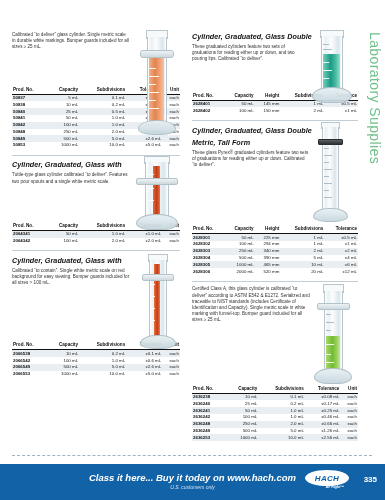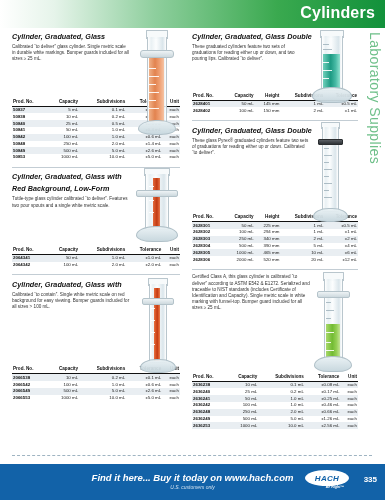--- a/index.html
+++ b/index.html
@@ -148,32 +148,28 @@
   .dash-rule{
     position:absolute;left:12px;top:455px;width:360px;height:0;
     border-top:.6px dashed #9fb4c2;
   }
 </style>
 </head>
 <body>
 
 <div class="page">
 
-  <div class="header">
-    <div class="header-title">Cylinders</div>
-  </div>
 
   <div class="side-tab">
     <div class="side-tab-text">Laboratory Supplies</div>
   </div>
 
   <div class="col col-left">
 
     <div class="section">
-      <h2 class="sec-title">Cylinder, Graduated, Glass</h2>
       <p class="sec-desc">Calibrated “to deliver” glass cylinder. Single metric scale in durable white markings. Bumper guards included for all sizes ≥ 25 mL.</p>
 
       <div class="cyl-wrap" style="left:120px;top:-2px;width:48px;height:105px;">
         <div class="cyl" style="width:48px;height:105px;">
           <div class="lip" style="left:14px;top:0;width:20px;height:8px;"></div>
           <div class="tube" style="left:15px;top:7px;width:18px;height:86px;"></div>
           <div class="guard" style="left:8px;top:20px;width:32px;height:6px;border-radius:3px;"></div>
           <div class="liquid" style="left:16.5px;top:28px;width:15px;height:64px;background:linear-gradient(to right,#f0b289,#e2834f 40%,#ef9f72 70%,#f5c3a3);"></div>
           <div class="tick w" style="left:17px;top:38px;width:7px;"></div>
           <div class="tick w" style="left:17px;top:46px;width:10px;"></div>
@@ -252,21 +248,20 @@
               <td>±5.0 mL</td>
               <td>each</td>
             </tr>
         </tbody>
       </table>
       <div class="rule"></div>
     </div>
 
     <div class="section">
       <h2 class="sec-title">Cylinder, Graduated, Glass with</h2>
-      <h2 class="sec-title">Red Background, Low-Form</h2>
       <p class="sec-desc">Tuttle-type glass cylinder calibrated “to deliver”. Features two pour spouts and a single white metric scale.</p>
 
       <div class="cyl-wrap" style="left:118px;top:-4px;width:52px;height:80px;">
         <div class="cyl" style="width:52px;height:80px;">
           <div class="lip" style="left:14px;top:0;width:24px;height:7px;"></div>
           <div class="tube" style="left:15px;top:6px;width:22px;height:55px;"></div>
           <div class="redback" style="left:23px;top:10px;width:7px;height:50px;background:linear-gradient(to right,#e46a3c,#c23a12 55%,#e8764a);"></div>
           <div class="guard" style="left:6px;top:22px;width:40px;height:5px;border-radius:2px;"></div>
           <div class="tick w" style="left:19px;top:18px;width:5px;"></div>
           <div class="tick w" style="left:19px;top:32px;width:5px;"></div>
@@ -412,20 +407,21 @@
               <td>2 mL</td>
               <td>±1 mL</td>
             </tr>
         </tbody>
       </table>
       <div class="rule"></div>
     </div>
 
     <div class="section">
       <h2 class="sec-title">Cylinder, Graduated, Glass Double</h2>
+      <h2 class="sec-title">Metric, Tall Form</h2>
       <p class="sec-desc">These glass Pyrex® graduated cylinders feature two sets of graduations for reading either up or down. Calibrated “to deliver”.</p>
 
       <div class="cyl-wrap" style="left:112px;top:-4px;width:52px;height:102px;">
         <div class="cyl" style="width:52px;height:102px;">
           <div class="lip" style="left:17px;top:0;width:17px;height:6px;"></div>
           <div class="tube" style="left:18px;top:5px;width:15px;height:84px;"></div>
           <div class="guard dark" style="left:14px;top:17px;width:23px;height:4px;border-radius:1px;"></div>
           <div class="tick" style="left:20px;top:26px;width:5px;"></div>
           <div class="tick" style="left:20px;top:33px;width:8px;"></div>
           <div class="tick" style="left:20px;top:40px;width:5px;"></div>
@@ -577,21 +573,21 @@
             </tr>
         </tbody>
       </table>
     </div>
   </div>
 
   <div class="dash-rule"></div>
 
   <div class="footer">
     <div class="footer-top-rule"></div>
-    <div class="footer-main">Find it here... Buy it today on www.hach.com</div>
+    <div class="footer-main">Class it here... Buy it today on www.hach.com</div>
     <div class="footer-sub">U.S. customers only</div>
     <div class="hach-logo">
       <span class="nm">HACH</span>
     </div>
     <div class="hach-tag">Be Right™</div>
     <div class="page-num">335</div>
   </div>
 
 </div>
 

